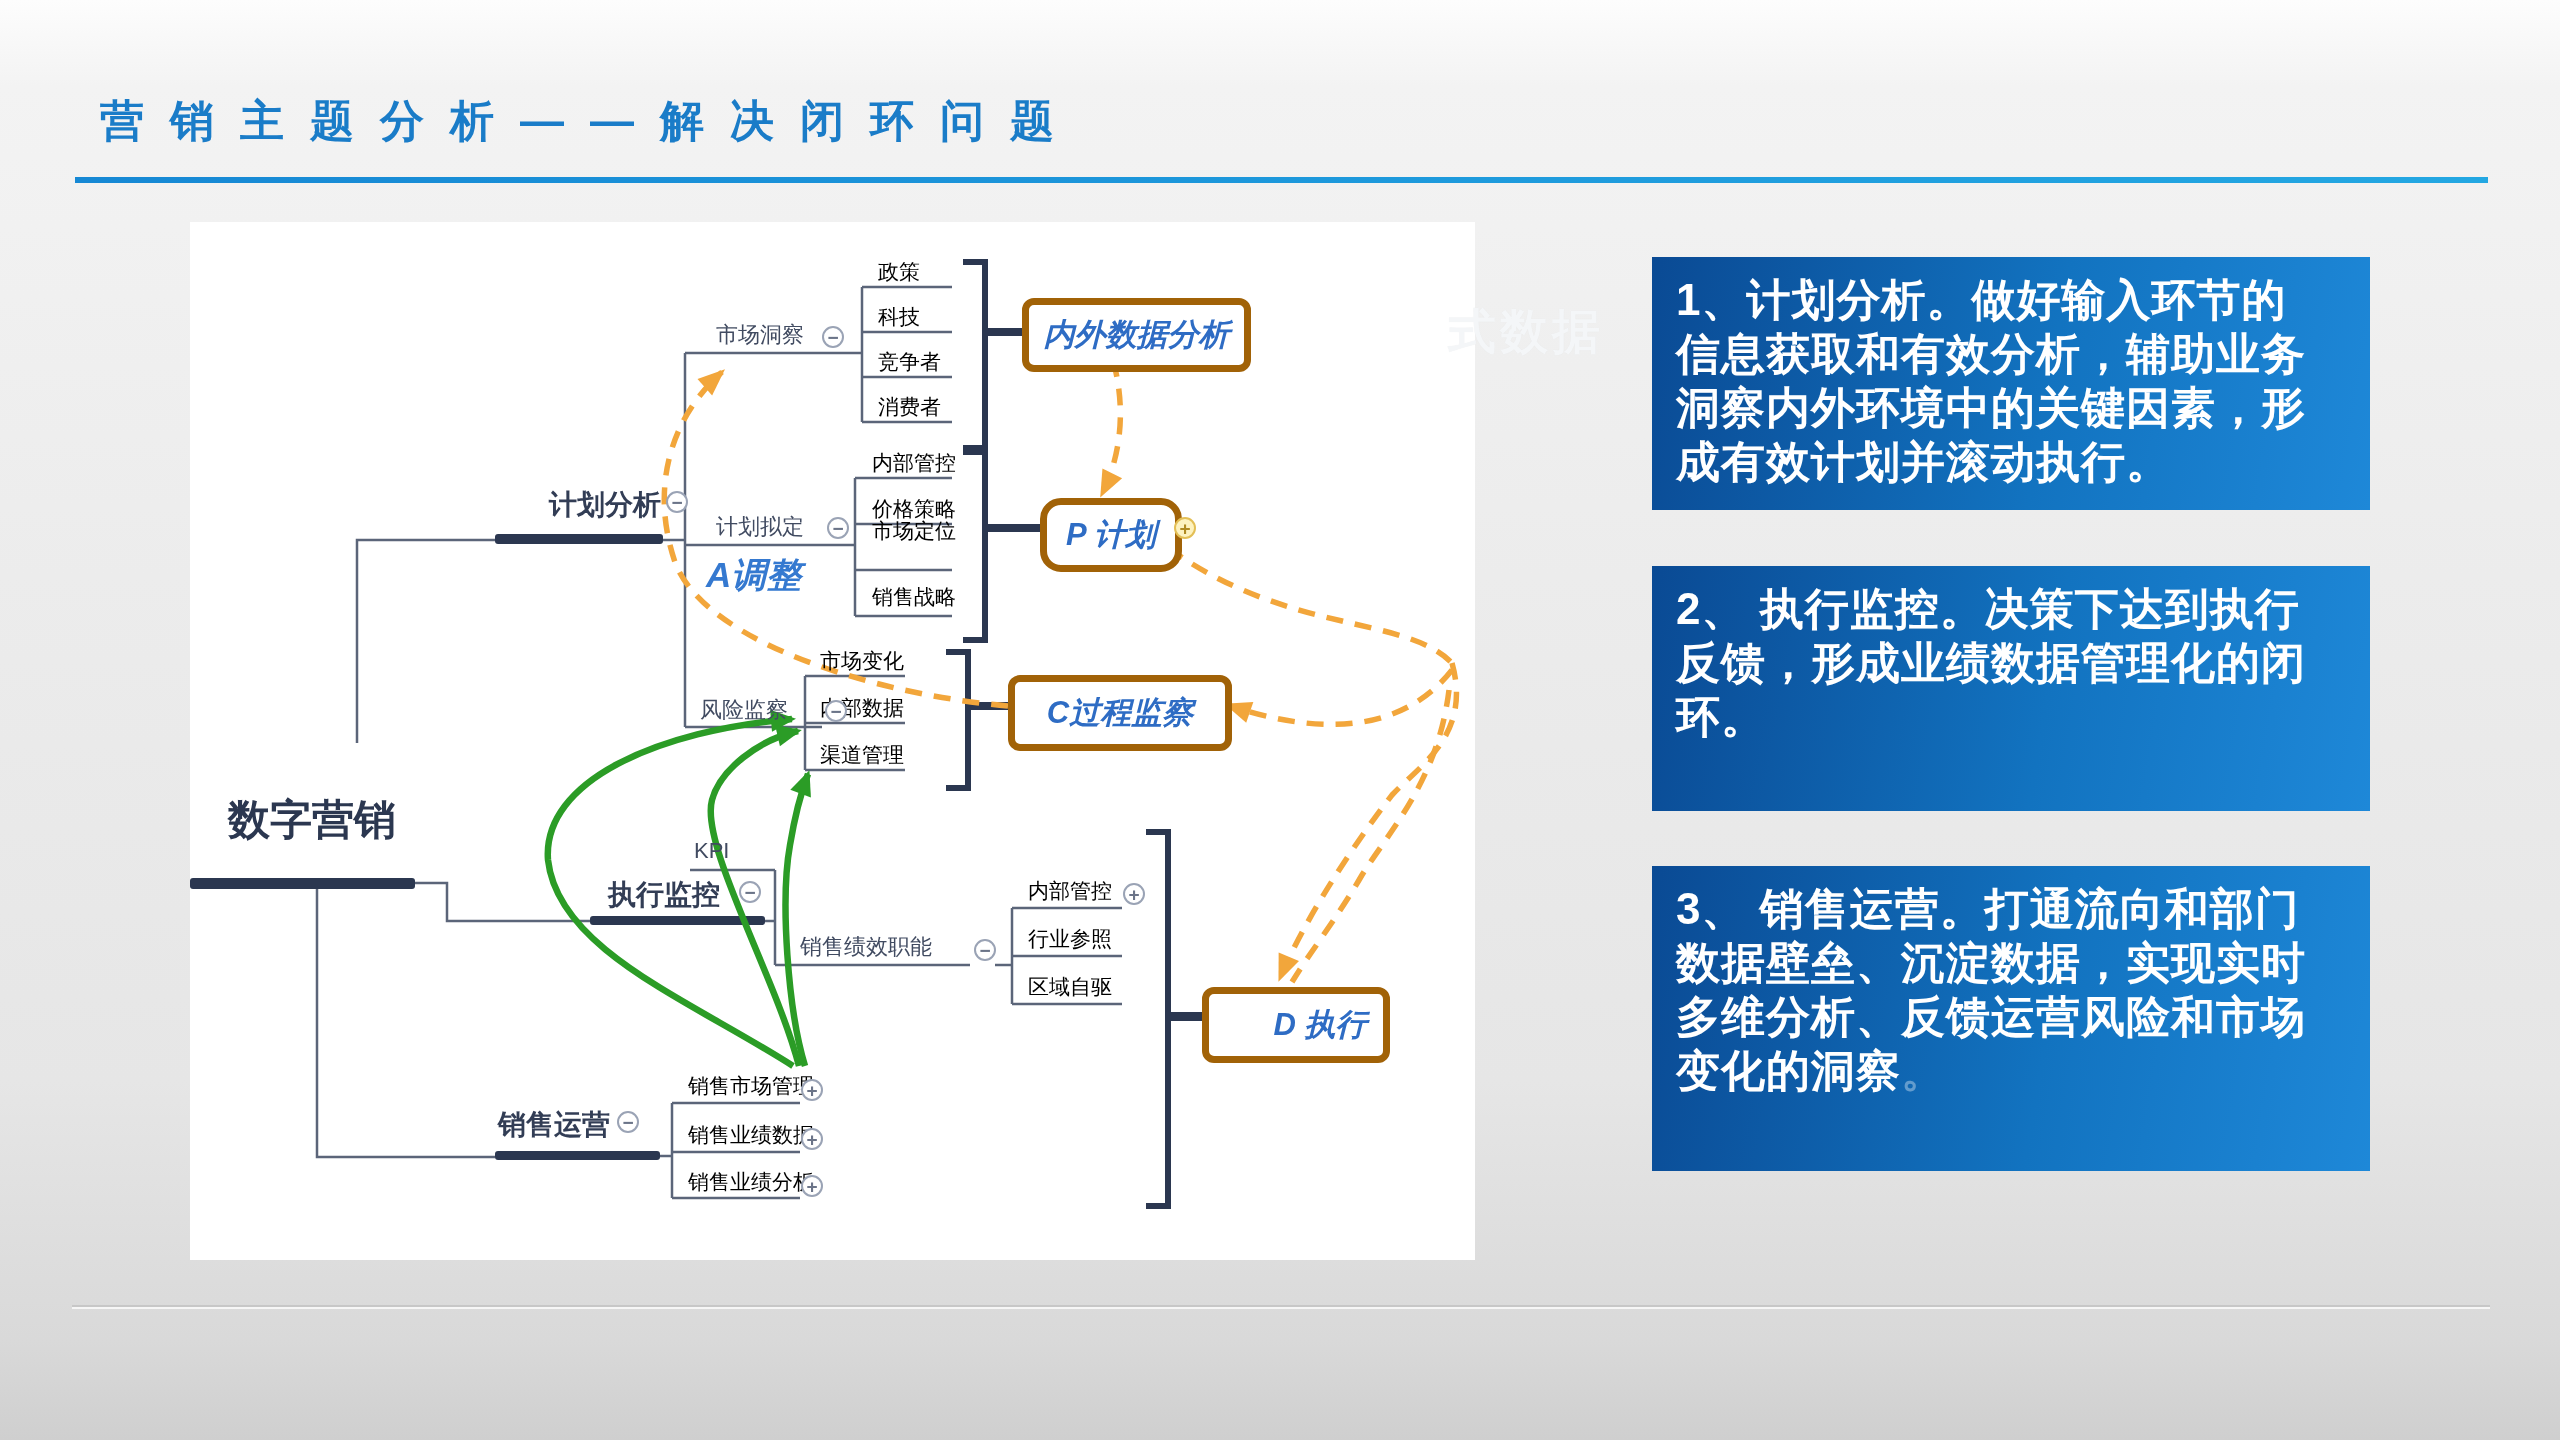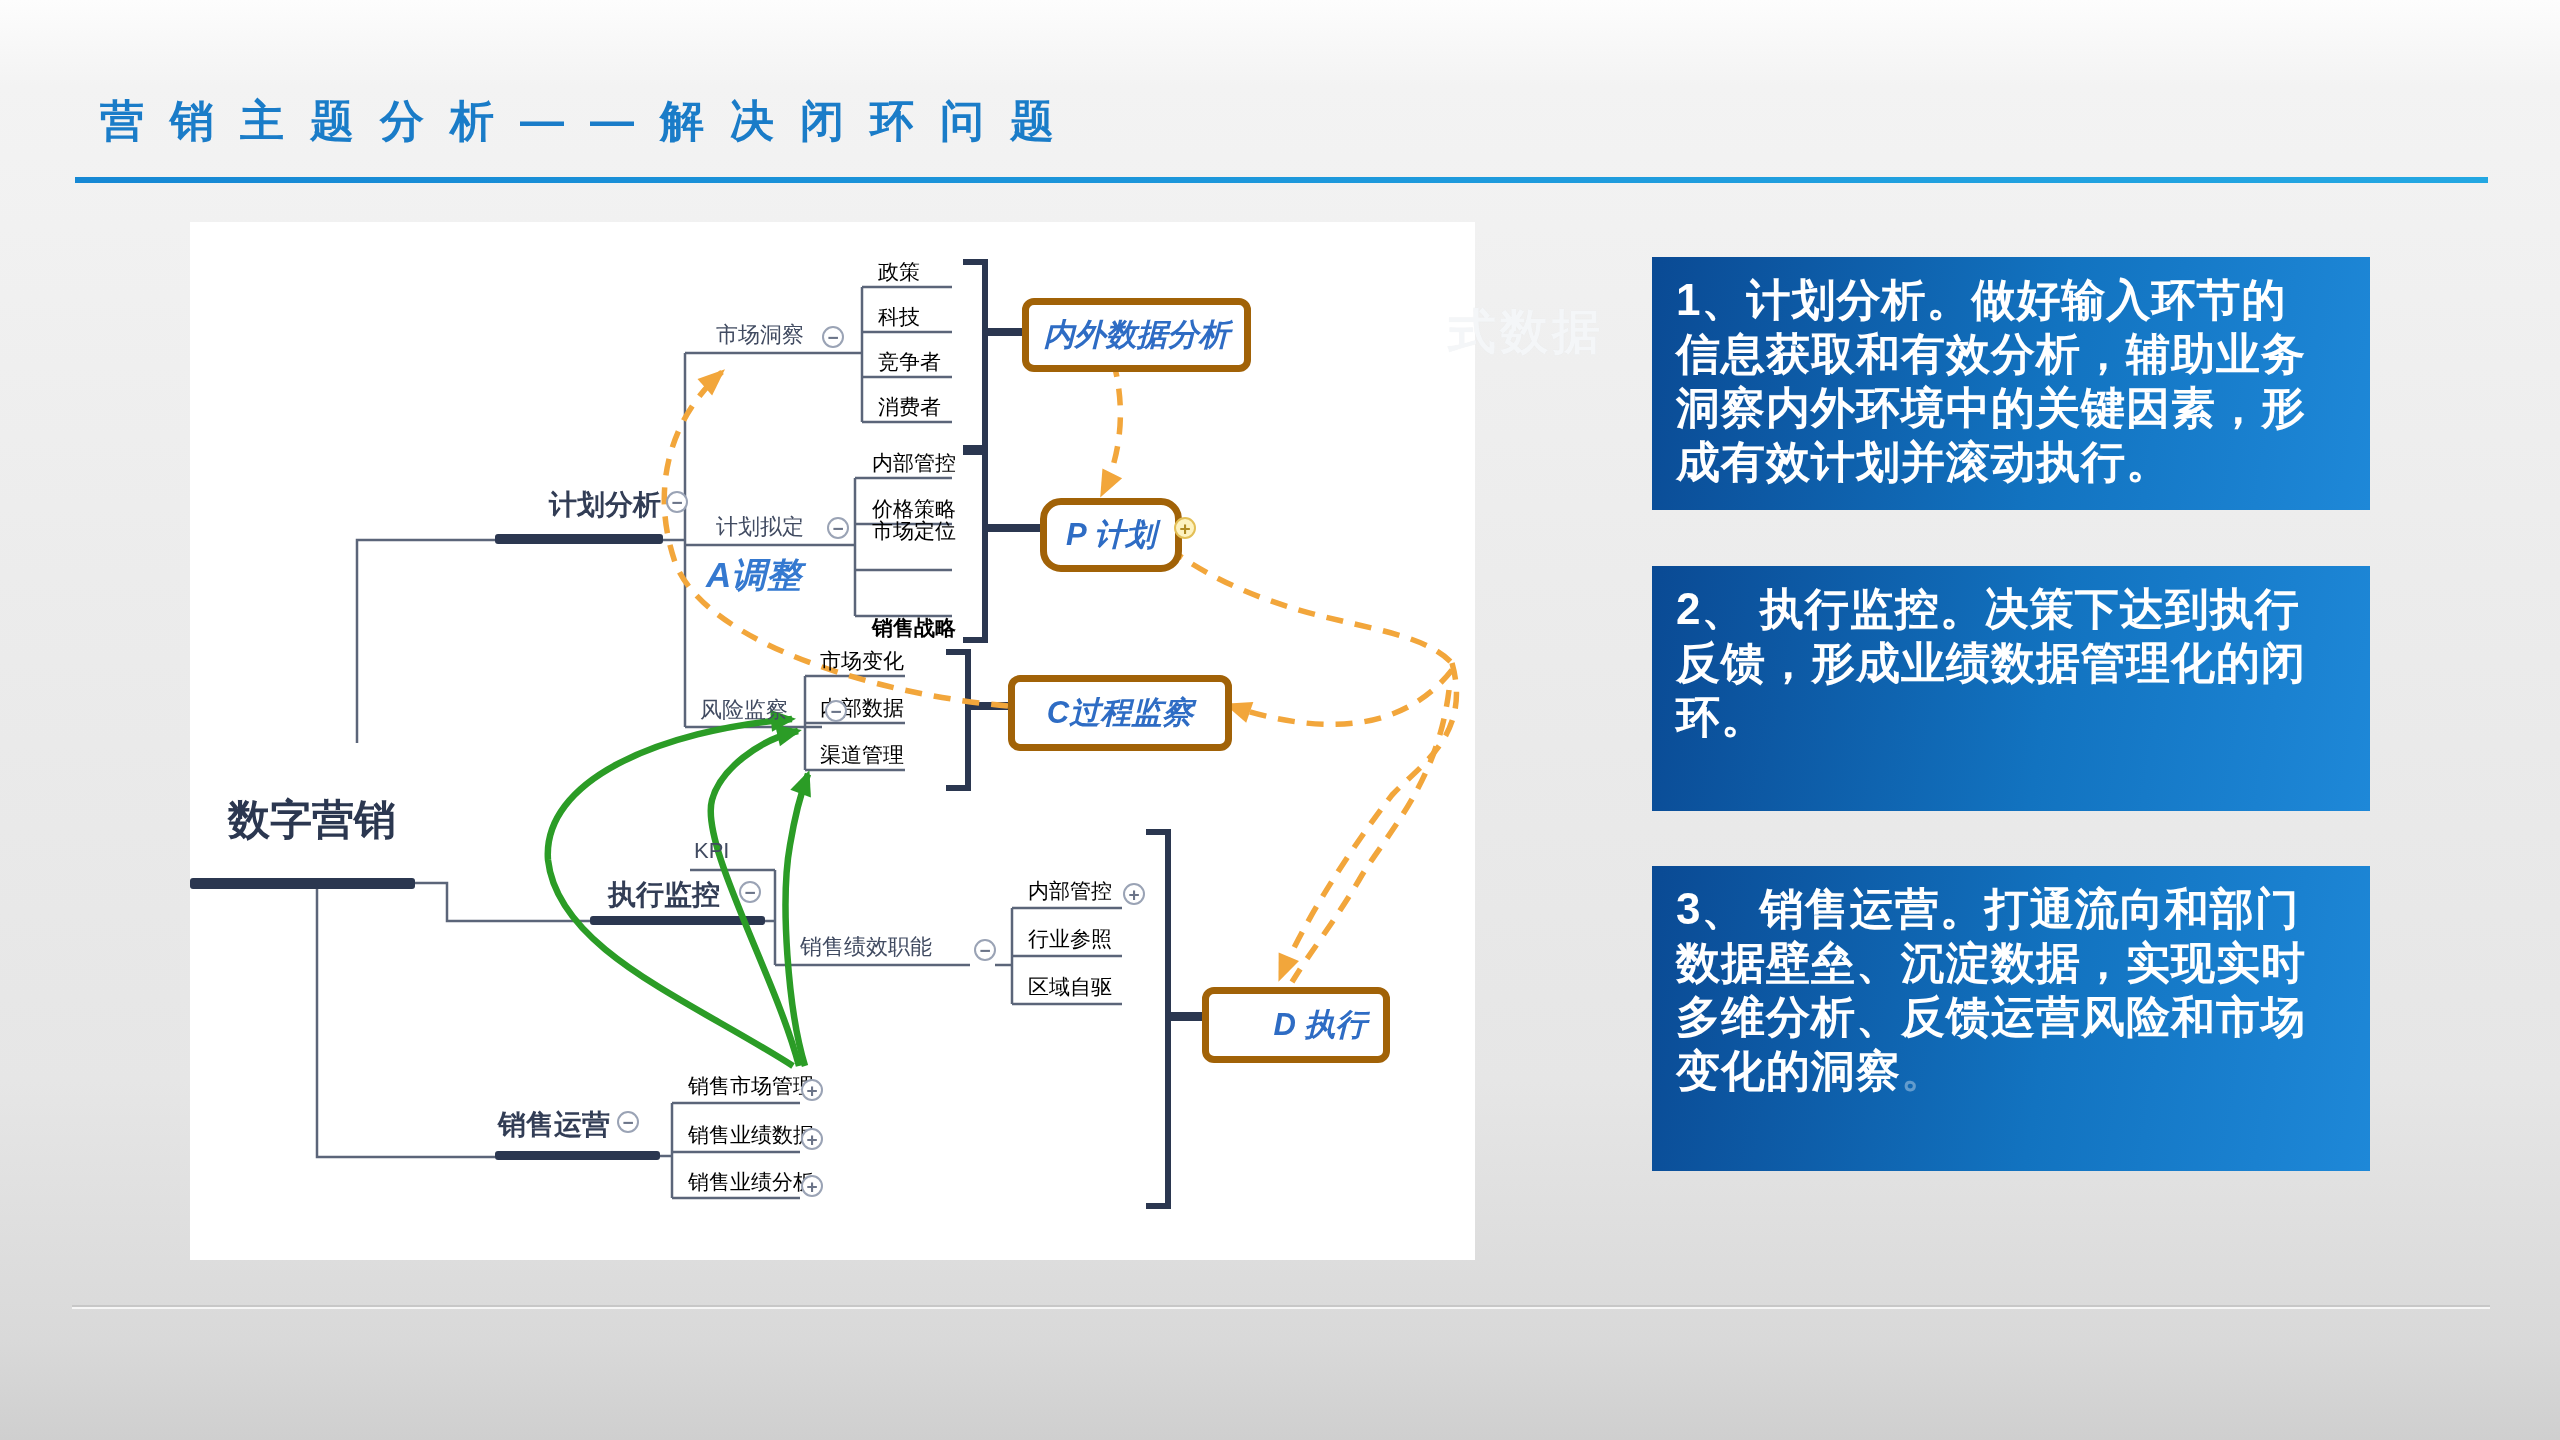--- a/index.html
+++ b/index.html
@@ -159,21 +159,21 @@
     <div class="mm-label mm-sub" style="left: 700px; top: 695px;">风险监察</div>
     <div class="mm-label mm-sub" style="left: 694px; top: 838px;">KPI</div>
     <div class="mm-label mm-sub" style="left: 800px; top: 932px;">销售绩效职能</div>
     <div class="mm-label mm-leaf" style="left: 878px; top: 258px;">政策</div>
     <div class="mm-label mm-leaf" style="left: 878px; top: 303px;">科技</div>
     <div class="mm-label mm-leaf" style="left: 878px; top: 348px;">竞争者</div>
     <div class="mm-label mm-leaf" style="left: 878px; top: 393px;">消费者</div>
     <div class="mm-label mm-leaf" style="left: 872px; top: 449px;">内部管控</div>
     <div class="mm-label mm-leaf" style="left: 872px; top: 495px;">价格策略</div>
     <div class="mm-label mm-leaf" style="left: 872px; top: 517px;">市场定位</div>
-    <div class="mm-label mm-leaf" style="left: 872px; top: 614px; font-weight: bold;">销售战略</div>
+    <div class="mm-label mm-leaf" style="left: 872px; top: 583px;">销售战略</div>
     <div class="mm-label mm-leaf" style="left: 820px; top: 647px;">市场变化</div>
     <div class="mm-label mm-leaf" style="left: 820px; top: 694px;">内部数据</div>
     <div class="mm-label mm-leaf" style="left: 820px; top: 741px;">渠道管理</div>
     <div class="mm-label mm-leaf" style="left: 1028px; top: 877px;">内部管控</div>
     <div class="mm-label mm-leaf" style="left: 1028px; top: 925px;">行业参照</div>
     <div class="mm-label mm-leaf" style="left: 1028px; top: 973px;">区域自驱</div>
     <div class="mm-label mm-leaf" style="left: 688px; top: 1072px;">销售市场管理</div>
     <div class="mm-label mm-leaf" style="left: 688px; top: 1121px;">销售业绩数据</div>
     <div class="mm-label mm-leaf" style="left: 688px; top: 1168px;">销售业绩分析</div>
     <div class="mm-label mm-note" style="left: 706px; top: 552px;">A调整</div>

